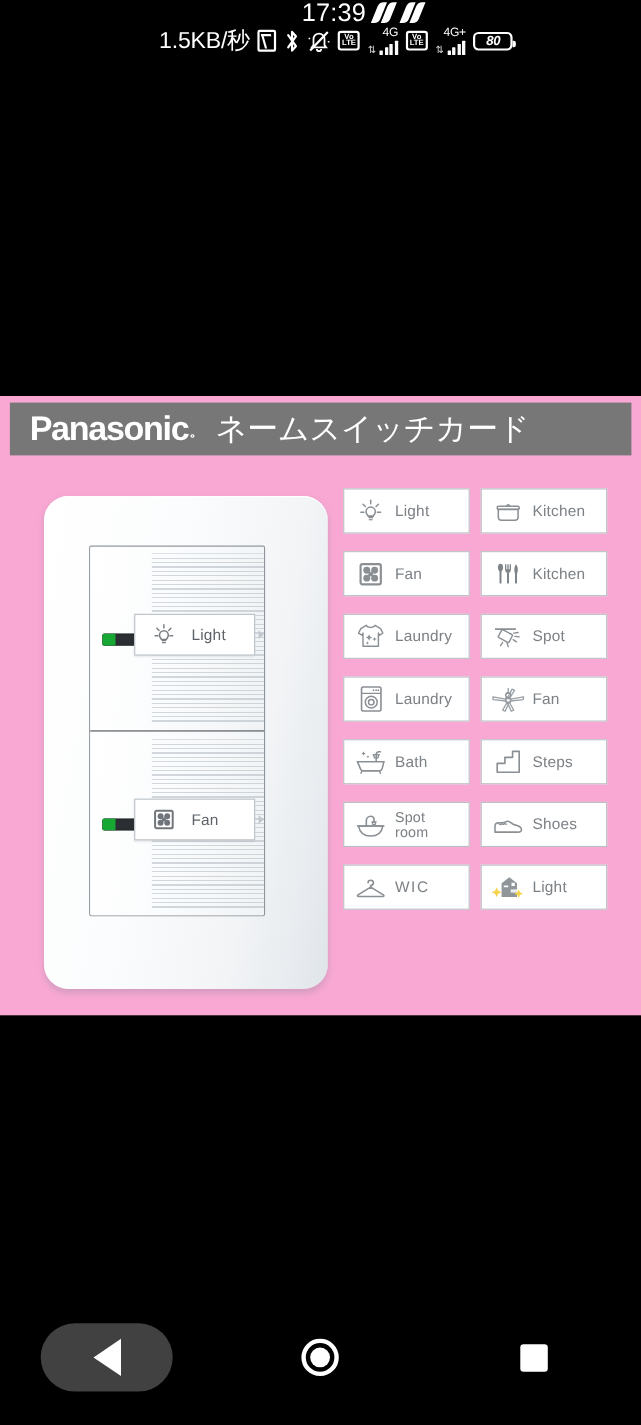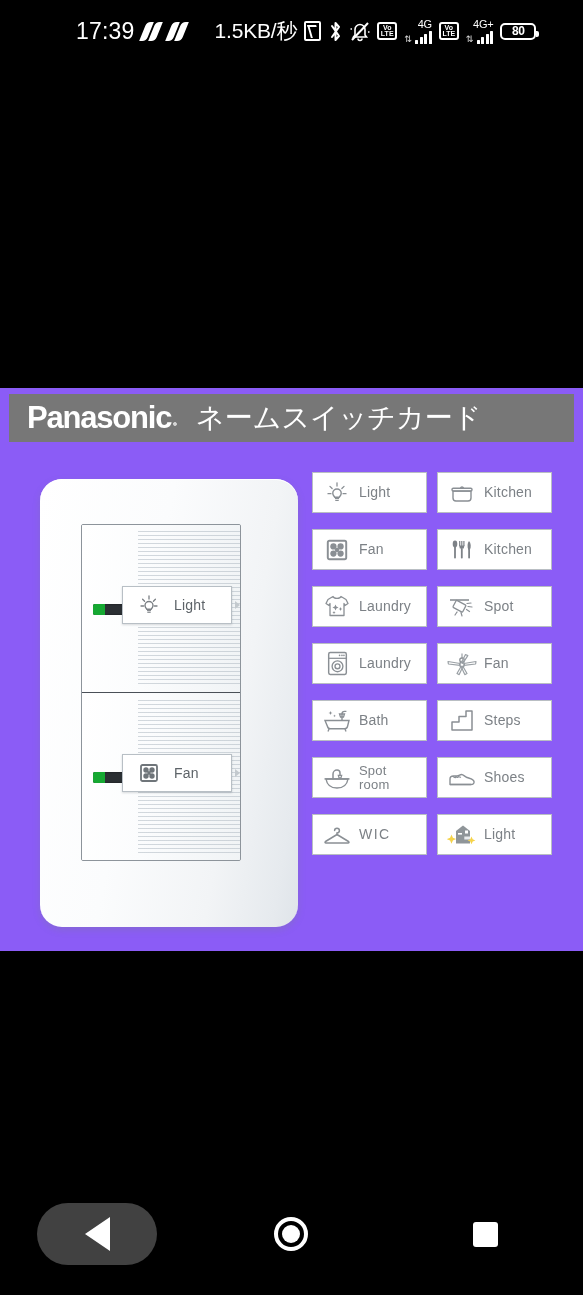--- a/index.html
+++ b/index.html
@@ -7,21 +7,21 @@
     width: 583px; height: 1295px;
     background: #000;
     font-family: "Liberation Sans", "DejaVu Sans", sans-serif;
     overflow: hidden;
   }
   #screen { position: relative; width: 583px; height: 1295px; background: #000; }
 
   
   .statusbar {
     position: absolute; top: 0; left: 0; width: 583px; height: 62px;
-    display: flex; align-items: center; color: #fff;
+    display: flex; align-items: center; color: #fff; flex-direction: column;
   }
   .sb-left { display: flex; align-items: center; gap: 7px; margin-left: 76px; }
   .sb-time { font-size: 23px; font-weight: 400; letter-spacing: 0.2px; line-height: 1; }
   .swirl { width: 19px; height: 19px; position: relative; display: inline-block; }
   .swirl::before, .swirl::after {
     content: ""; position: absolute; background: #fff;
     width: 7px; height: 19px; border-radius: 4px 0 4px 0;
     transform: skewX(-22deg);
   }
   .swirl::before { left: 1px; }
@@ -51,33 +51,32 @@
   .ic-volte b { font-size: 7px; font-weight: 700; }
   
   .sig-grp { display: flex; flex-direction: column; align-items: flex-end; }
   .sig-lbl { font-size: 11px; line-height: 1; margin-bottom: 1px; letter-spacing: -0.3px; }
   .sig-row { display: flex; align-items: flex-end; gap: 1.5px; height: 13px; }
   .sig-row i { display: block; width: 3px; background: #fff; border-radius: 0.5px; }
   .sig-arrows { font-size: 9px; line-height: 1; margin-right: 2px; opacity: .85; }
   
   .batt {
     width: 36px; height: 17px; border: 2px solid #fff; border-radius: 5px;
-    display: flex; align-items: center; justify-content: center; position: relative;
+    display: flex; align-items: center; justify-content: center; position: relative; font-style: italic;
   }
   .batt span { font-size: 12px; font-weight: 700; letter-spacing: -0.3px; }
   .batt::after {
     content: ""; position: absolute; right: -5px; top: 6px;
     width: 3px; height: 6px; background: #fff; border-radius: 0 2px 2px 0;
   }
 
   
   .panel {
     position: absolute; left: 0; top: 360px; width: 583px; height: 563px;
-    background: #8b5cf6;
-    margin-top: 28px;
+    background: #f9a8d4;
   }
   .brandbar {
     position: absolute; left: 9px; top: 6px; width: 565px; height: 48px;
     background: #777777;
     display: flex; align-items: center;
   }
   .brand-logo {
     color: #fff; font-size: 31px; font-weight: 700; letter-spacing: -1.2px;
     margin-left: 18px; font-family: "Liberation Sans", sans-serif;
   }

